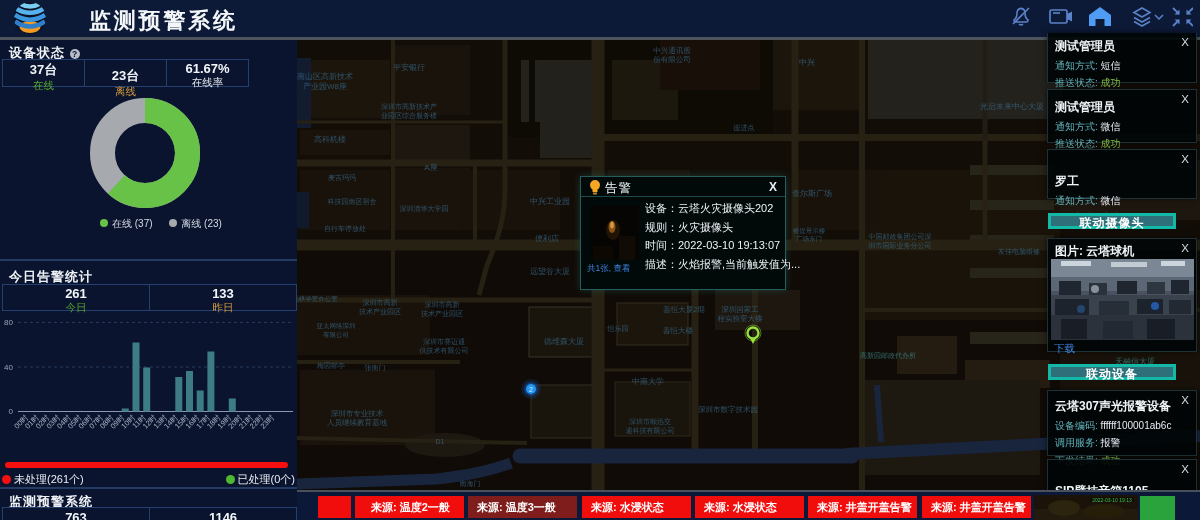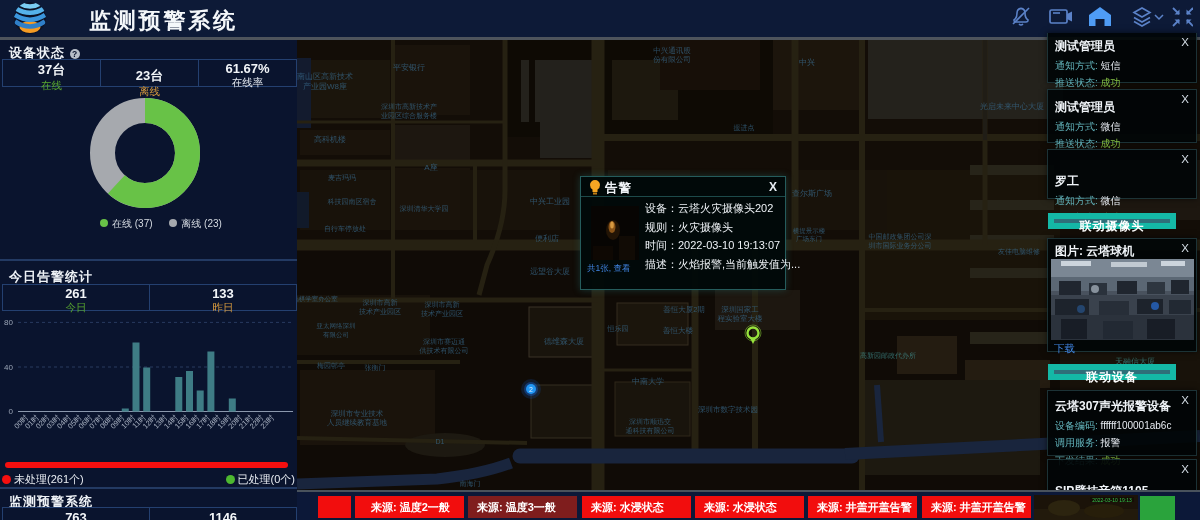--- a/index.html
+++ b/index.html
@@ -15,21 +15,21 @@
 .lbl{font-size:10.5px;margin-top:0}
 .green{color:#58a82e}
 .orange{color:#d99b3e}
 .white{color:#e4e9f0}
 .card{position:absolute;left:1047px;width:150px;background:rgba(1,5,6,0.93);border:1px solid rgba(85,145,155,0.32);padding:4px 7px;box-shadow:0 0 6px rgba(0,0,0,.6)}
 .card .x{position:absolute;right:7px;top:3px;font-size:11.5px;color:#d4dde5;font-weight:normal}
 .card .ttl{font-size:12px;font-weight:bold;color:#f0f4f8}
 .card .row{font-size:10px;margin-top:3.5px;white-space:nowrap}
 .tealc{color:#63b4bc}
 .succ{color:#85c145}
-.thead{position:absolute;left:1048px;width:128px;height:16px;background:#2e6f79;border:6px solid #14b8a6;color:#fff;font-size:12px;font-weight:bold;text-align:center;line-height:14px;letter-spacing:1px}
+.thead{position:absolute;left:1048px;width:128px;height:16px;background:#2e6f79;border:3px solid #14b8a6;color:#fff;font-size:12px;font-weight:bold;text-align:center;line-height:14px;letter-spacing:1px}
 .blue-link{color:#3f82de}
 </style>
 </head>
 <body>
 <div id="stage">
 
 <div class="abs" style="left:0;top:0;width:1200px;height:37px;background:#0d1a37"></div>
 
 <div class="abs" style="left:0;top:37px;width:1200px;height:3px;background:#4e545c"></div>
 
@@ -83,21 +83,21 @@
         <path d="M171.5 14.5 L166.5 14.5 L171.5 19.5 Z" stroke="none"></path>
 <path d="M185 21 L179 15" fill="none"></path>
         <path d="M178.5 14.5 L183.5 14.5 L178.5 19.5 Z" stroke="none"></path>
 </g>
 </svg>
 
 <div class="abs" style="left:0;top:40px;width:297px;height:480px;background:#0a142e"></div>
 
 <div class="abs sechead" style="left:9px;top:44px">设备状态 <span style="display:inline-block;width:10px;height:10px;border-radius:50%;background:#b7bec8;color:#0a142e;font-size:8.5px;line-height:10px;text-align:center;letter-spacing:0">?</span></div>
 
-<div class="abs tbl" style="left:2px;top:59px;width:295px;height:28px">
+<div class="abs tbl" style="left:2px;top:59px;width:247px;height:28px">
 <div class="cell">
         <div class="val" style="margin-top:1px">37台</div>
         <div class="lbl green">在线</div>
       </div>
 <div class="cell">
         <div class="val" style="margin-top:7px">23台</div>
         <div class="lbl orange">离线</div>
       </div>
 <div class="cell">
         <div class="val" style="margin-top:1px">61.67%</div>
@@ -341,21 +341,21 @@
 </g>
 </svg>
 
 <div class="abs" style="left:580px;top:176px;width:206px;height:114px;background:rgba(1,9,9,0.97);border:1px solid rgba(50,120,120,0.75);box-shadow:0 0 7px rgba(35,105,105,.45)">
 
 <div style="height:20px;border-bottom:1px solid #1d4a4a;position:relative">
 <svg class="abs" style="left:8px;top:3px" width="12" height="15" viewBox="0 0 12 15">
           <path d="M6 0 A5 5 0 0 1 11 5 Q11 8 8.5 9.5 L8.5 12 L3.5 12 L3.5 9.5 Q1 8 1 5 A5 5 0 0 1 6 0" fill="#f5a623"></path>
           <rect x="4" y="12.5" width="4" height="2" fill="#c27f12"></rect>
         </svg>
-<span style="position:absolute;left:24px;top:3px;font-size:12.5px;font-weight:bold;color:#f0f4f8;letter-spacing:1px">告警</span>
+<span style="position:absolute;left:24px;top:3px;font-size:12.5px;font-weight:normal;color:#f0f4f8;letter-spacing:1px">告警</span>
 <span style="position:absolute;right:8px;top:3px;font-size:12px;font-weight:bold;color:#e8eef4">X</span>
 </div>
 
 <svg class="abs" style="left:10px;top:29px" width="48" height="54" viewBox="0 0 48 54">
 <rect width="48" height="54" fill="#070503"></rect>
 <ellipse cx="22" cy="24" rx="7" ry="10" fill="#221405"></ellipse>
 <ellipse cx="21" cy="21" rx="3.5" ry="6" fill="#8a5418"></ellipse>
 <ellipse cx="21" cy="19" rx="1.8" ry="3.5" fill="#d89a40"></ellipse>
 <rect x="28" y="30" width="16" height="24" fill="#110b05"></rect>
 <rect x="2" y="40" width="20" height="14" fill="#0e0803"></rect>

